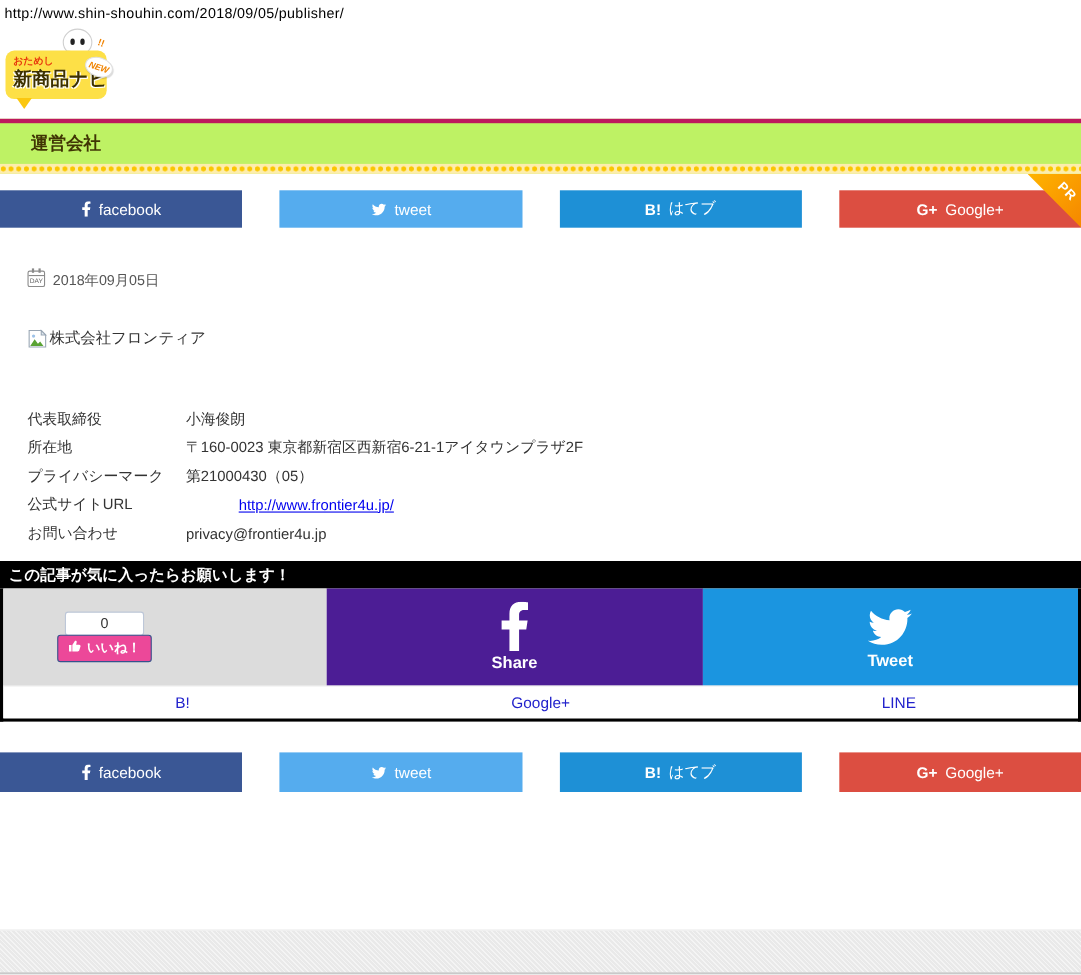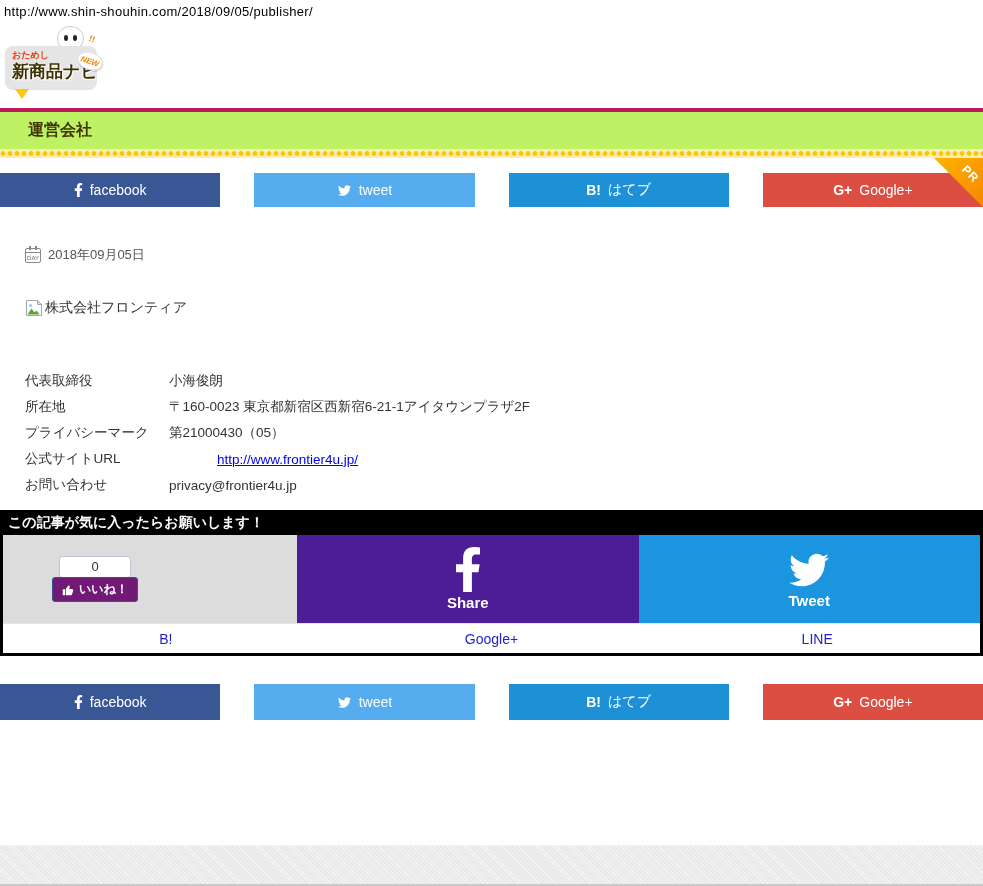--- a/index.html
+++ b/index.html
@@ -4,21 +4,21 @@
 <style>
   * { box-sizing: border-box; margin: 0; padding: 0; }
   html, body { width: 983px; background: #ffffff; }
   body { font-family: "Liberation Sans", "DejaVu Sans", sans-serif; color: #333; position: relative; height: 886px; overflow: hidden; }
 
   
   .page-url { font-size: 13px; color: #000; padding: 4px 0 0 4px; height: 22px; letter-spacing: .3px; }
 
   
   .logo-wrap { position: relative; width: 120px; height: 70px; margin: 4px 0 0 5px; cursor: pointer; }
-  .logo-bubble { position: absolute; left: 0; top: 20px; width: 92px; height: 44px; background: #e5e5e5; border-radius: 8px; padding: 4px 6px 16px 7px; }
+  .logo-bubble { position: absolute; left: 0; top: 20px; width: 92px; height: 44px; background: #fde047; border-radius: 8px; padding: 4px 6px 16px 7px; }
   .logo-bubble::after { content: ""; position: absolute; left: 10px; bottom: -9px; width: 0; height: 0; border-left: 7px solid transparent; border-right: 7px solid transparent; border-top: 10px solid #fbc70f; }
   .logo-tagline { display: block; color: #e8380d; font-size: 9px; font-weight: bold; line-height: 11px; }
   .logo-name { display: block; color: #3d3100; font-size: 17px; font-weight: bold; letter-spacing: 0; line-height: 22px; text-shadow: 1px 1px 0 #fff, -1px 1px 0 #fff; white-space: nowrap; }
   .logo-face { position: absolute; left: 52px; top: 0; width: 27px; height: 25px; background: #fff; border: 1px solid #cfcfcf; border-radius: 50%; }
   .logo-face::before, .logo-face::after { content: ""; position: absolute; top: 8px; width: 4px; height: 6px; background: #222; border-radius: 50%; }
   .logo-face::before { left: 6px; } .logo-face::after { right: 6px; }
   .logo-chin { position: absolute; left: 50px; top: 20px; width: 14px; height: 11px; background: #fff; border: 1px solid #d5d5d5; border-radius: 50%; }
   .logo-new { position: absolute; left: 72px; top: 26px; width: 26px; height: 18px; background: #fff; border: 1px solid #e0e0e0; border-radius: 50%; box-shadow: 1px 1px 1px rgba(0,0,0,.15); display: flex; align-items: center; justify-content: center; transform: rotate(18deg); }
   .logo-new span { color: #f08300; font-size: 8px; font-weight: bold; font-style: italic; }
   .logo-spark { position: absolute; left: 84px; top: 8px; color: #f08300; font-size: 9px; font-weight: bold; transform: rotate(20deg); }
@@ -41,21 +41,21 @@
   .btn-hatena { background: #1e90d6; }
   .btn-gplus { background: #dc4e41; }
   .icon-svg { display: inline-block; vertical-align: middle; }
 
   
   .pr-ribbon { position: absolute; top: 0; right: 0; width: 49px; height: 49px; background: linear-gradient(135deg, #ffb400 0%, #f68b00 90%); clip-path: polygon(0 0, 100% 0, 100% 100%); cursor: pointer; }
   .pr-ribbon span { position: absolute; top: 9px; right: 3px; transform: rotate(45deg); color: #fff; font-size: 12px; font-weight: bold; letter-spacing: 1px; }
 
   
   .article { padding-left: 25px; }
-  .date-row { margin-top: 39px; display: flex; align-items: center; color: #555; font-size: 13px; height: 18px; }
+  .date-row { margin-top: 39px; display: flex; align-items: flex-start; color: #555; font-size: 13px; height: 18px; }
   .cal-icon { width: 16px; height: 15px; border: 1px solid #8a8a8a; border-radius: 2px; margin-right: 7px; position: relative; background: #fff; }
   .cal-icon::before, .cal-icon::after { content: ""; position: absolute; top: -3px; width: 2px; height: 4px; background: #8a8a8a; }
   .cal-icon::before { left: 3px; } .cal-icon::after { right: 3px; }
   .cal-icon i { position: absolute; left: 0; right: 0; bottom: 1px; font-style: normal; font-size: 6px; line-height: 6px; text-align: center; color: #666; border-top: 1px solid #8a8a8a; padding-top: 2px; }
 
   .img-alt-row { margin-top: 34px; display: flex; align-items: center; font-size: 14px; color: #333; height: 20px; }
   .broken-img { margin-right: 2px; }
 
   .company-table { margin-top: 50px; border-collapse: collapse; }
   .company-table th { width: 144px; text-align: left; font-weight: normal; font-size: 13.5px; color: #333; padding: 4px 0; white-space: nowrap; }
@@ -67,21 +67,21 @@
   .share-box { border: 3px solid #000; border-top: 0; }
   .share-panels { display: flex; height: 88px; }
   .panel { display: flex; flex-direction: column; align-items: center; justify-content: center; cursor: pointer; }
   .panel-like { width: 294px; background: #dcdcdc; cursor: default; }
   .panel-fb { flex: 1; background: #4c1d95; color: #fff; }
   .panel-tw { flex: 1; background: #1b95e0; color: #fff; }
   .panel-label { font-size: 15px; font-weight: bold; color: #fff; margin-top: 2px; }
 
   .like-widget { display: flex; flex-direction: column; align-items: center; margin-left: -110px; }
   .like-count { width: 72px; height: 22px; background: #fff; border: 1px solid #bdc7d8; border-radius: 3px; font-size: 13px; color: #333; text-align: center; line-height: 20px; }
-  .like-btn { margin-top: -1px; background: #701a75; border: 1px solid #36528c; border-radius: 3px; color: #fff; font-size: 12px; font-weight: bold; padding: 3px 9px; display: flex; align-items: center; gap: 5px; cursor: pointer; }
+  .like-btn { margin-top: -1px; background: #ec4899; border: 1px solid #36528c; border-radius: 3px; color: #fff; font-size: 12px; font-weight: bold; padding: 3px 9px; display: flex; align-items: flex-start; gap: 5px; cursor: pointer; }
 
   .share-links-row { display: flex; background: #fff; height: 30px; border-top: 1px solid #e5e5e5; }
   .share-link { flex: 1; display: flex; align-items: center; justify-content: center; font-size: 14px; color: #2222cc; cursor: pointer; }
 
   
   .footer-band { position: absolute; left: 0; right: 0; bottom: 0; height: 41px; background-color: #e9e9e9; background-image: repeating-linear-gradient(45deg, rgba(255,255,255,.5) 0 1px, rgba(0,0,0,0) 1px 3px); border-top: 1px solid #f3f3f3; border-bottom: 2px solid #c9c9c9; }
 </style>
 </head>
 <body>
 

